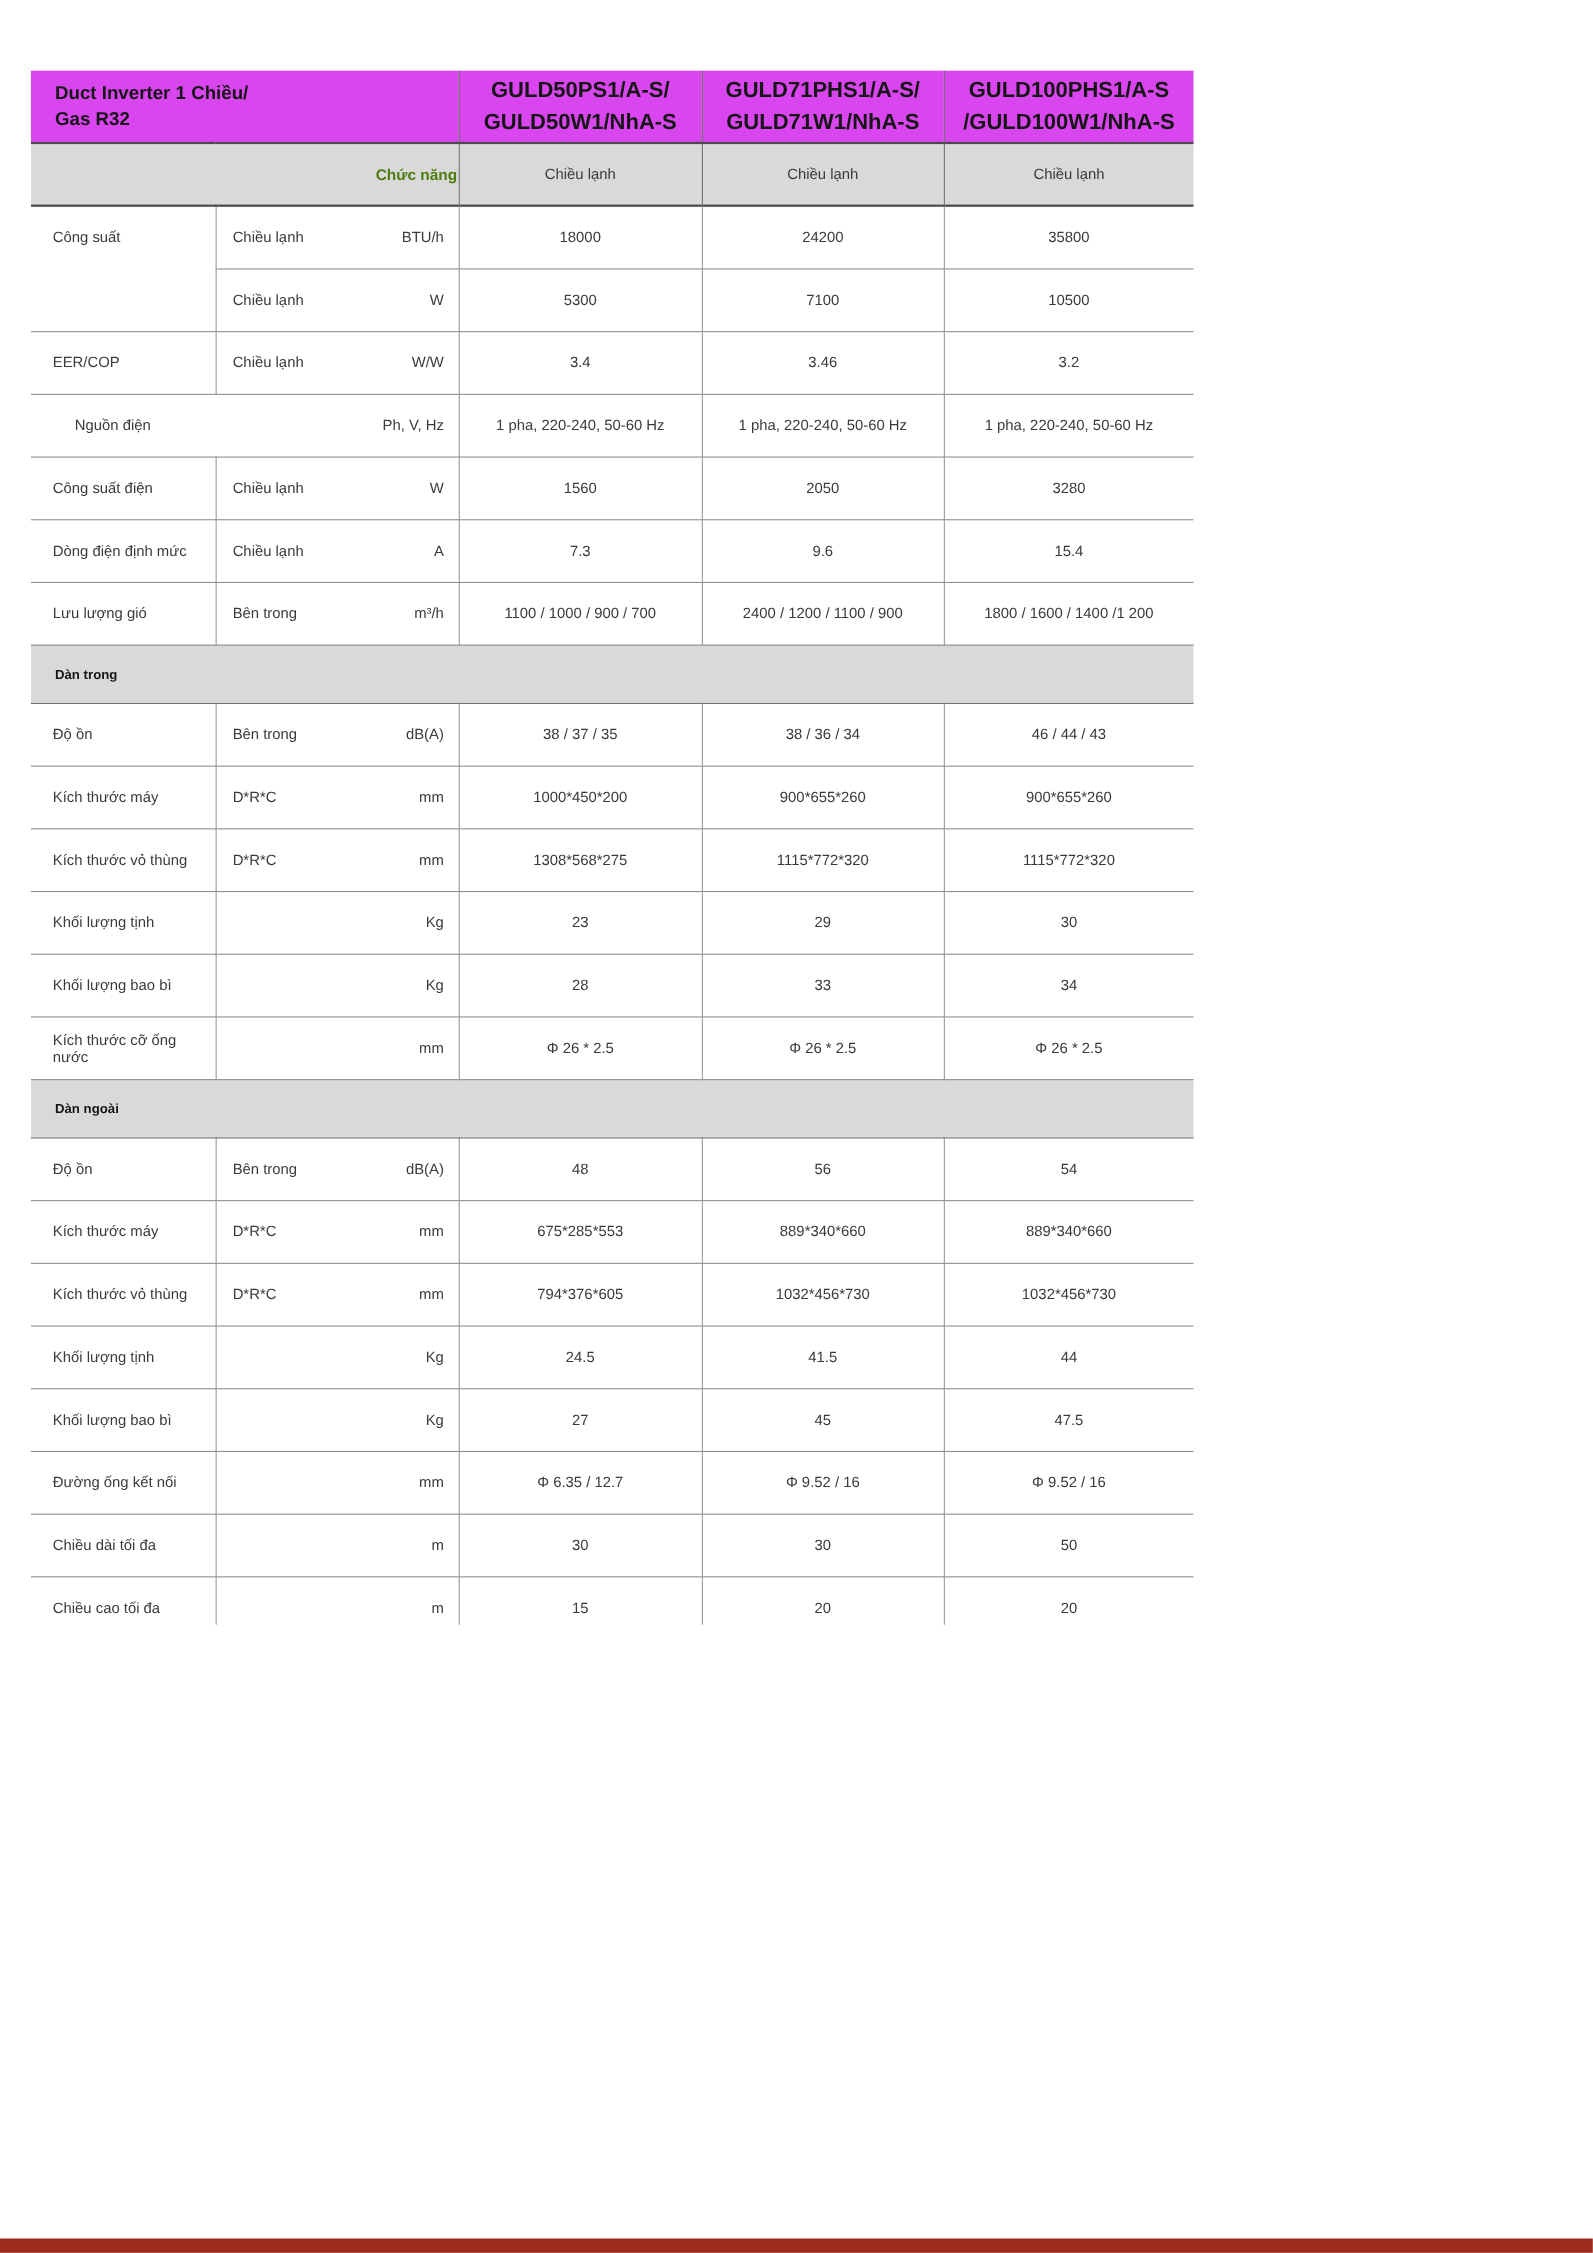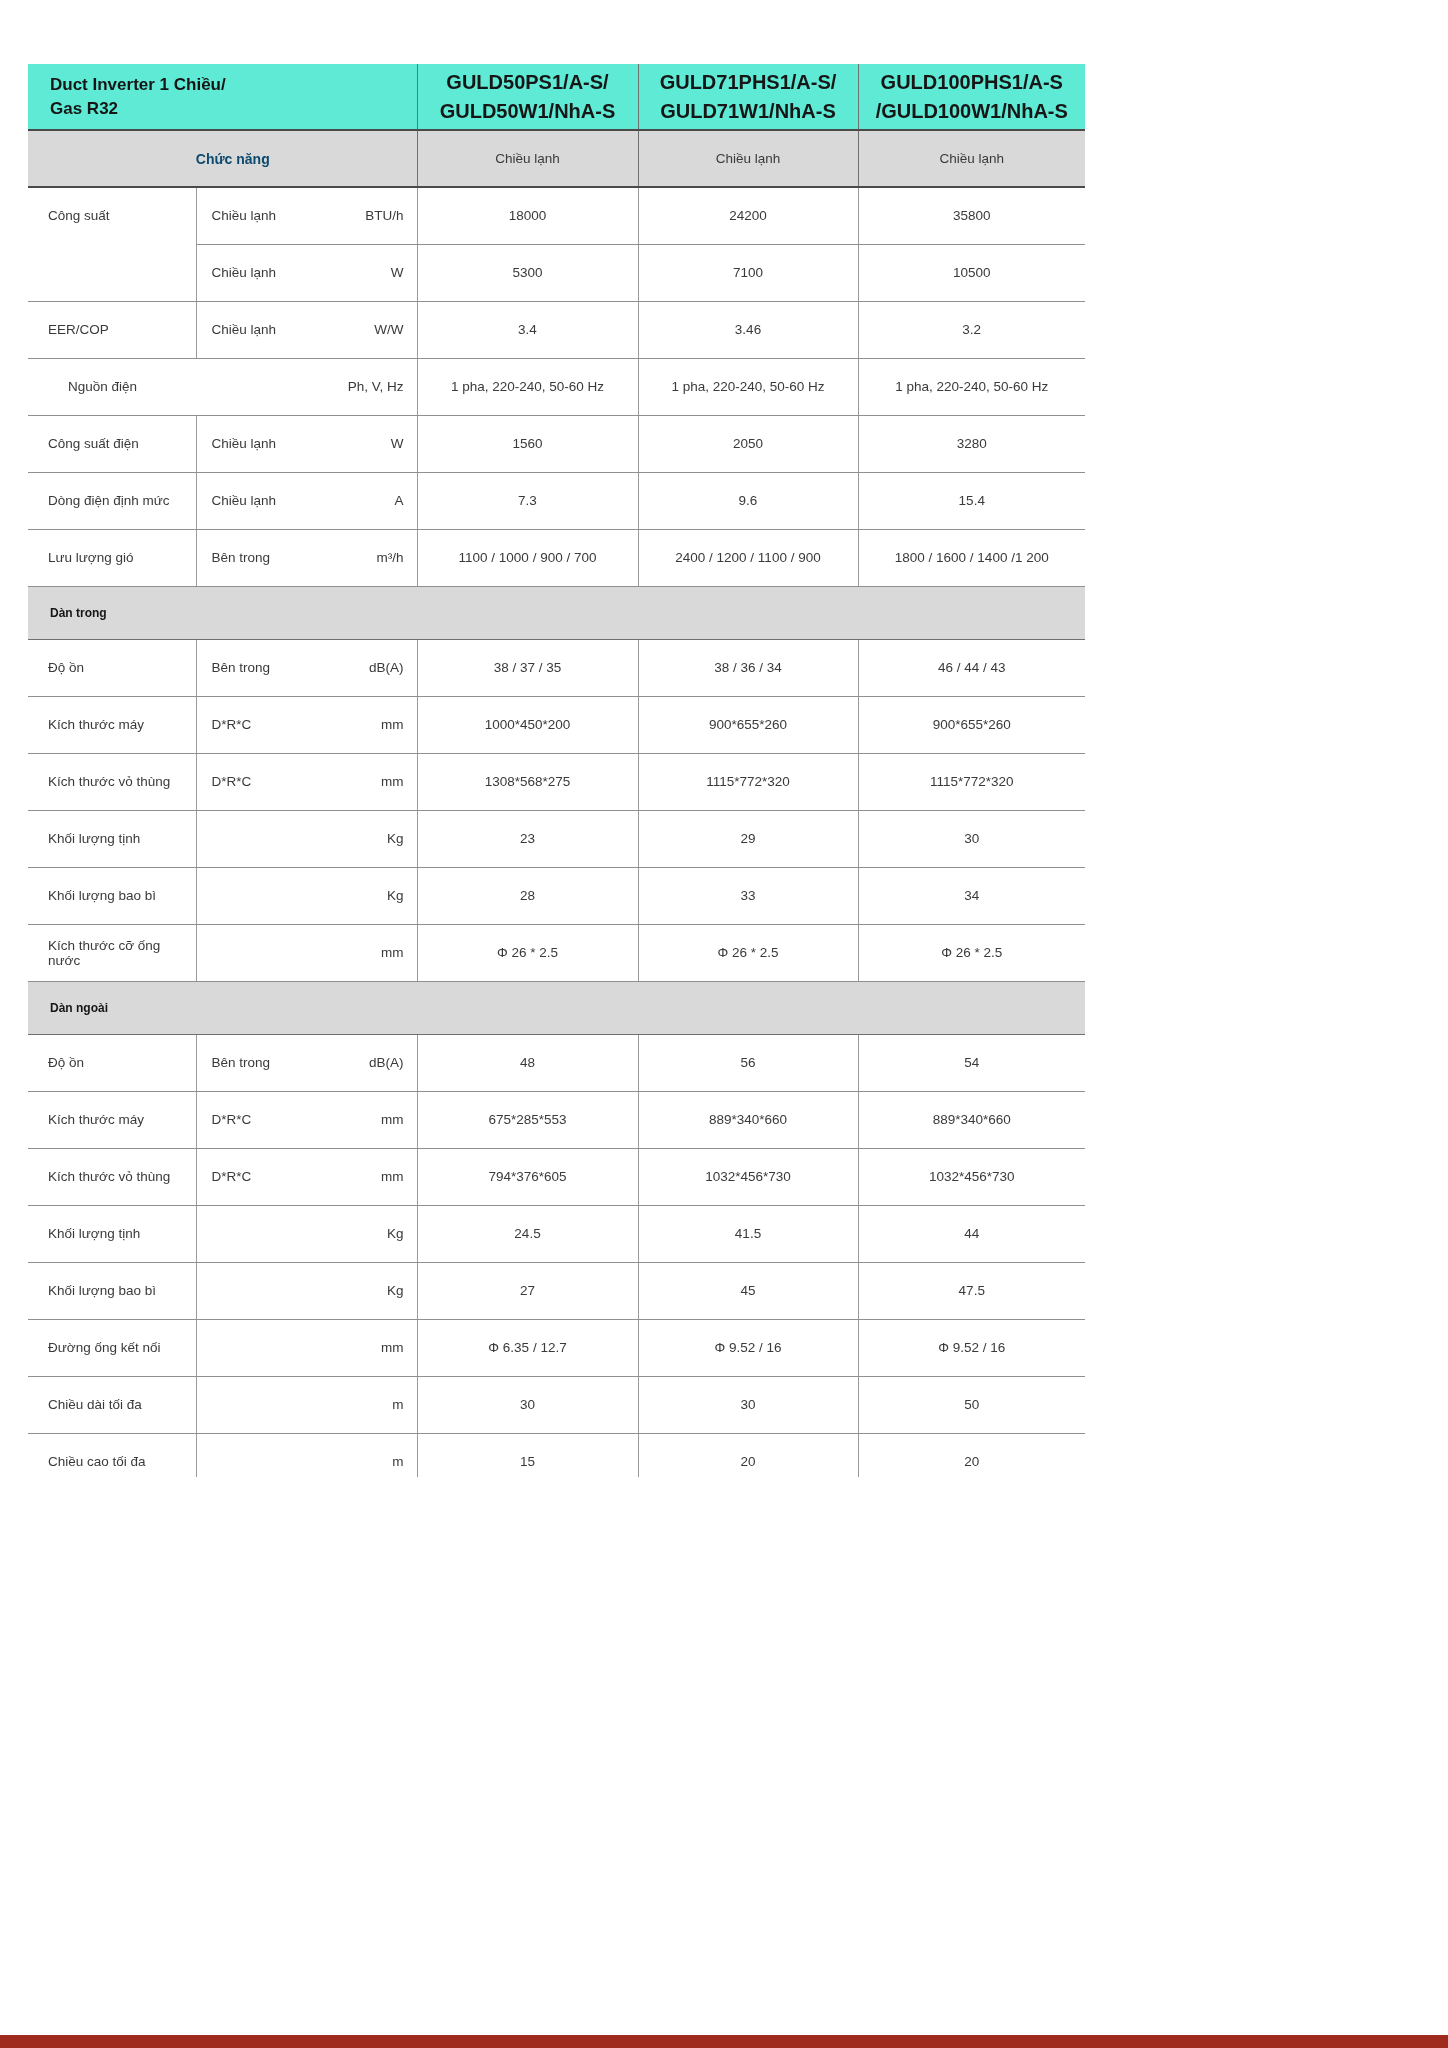--- a/index.html
+++ b/index.html
@@ -11,36 +11,36 @@
   }
   .table-clip {
     position:absolute; left:28px; top:64px; width:1060px; height:1413px;
     overflow:hidden;
   }
   table.spec { border-collapse:collapse; table-layout:fixed; width:1057px; }
 
   
   thead tr.head-row { height:66px; }
   thead tr.head-row th {
-    background:#5eead4; font-weight:bold; color:#161616;
+    background:#d946ef; font-weight:bold; color:#161616;
     vertical-align:middle; border-bottom:2px solid #4a4a4a;
   }
   th.title-cell {
     text-align:left; padding-left:22px; font-size:17px; line-height:1.4;
     border-right:1px solid #6f6f6f;
   }
   th.product-cell { font-size:20px; line-height:1.45; text-align:center; border-right:1px solid #6f6f6f; }
   th.product-cell.last { border-right:none;margin-top:28px; }
 
   tr.function-row { height:57px; }
   tr.function-row th, tr.function-row td {
     background:#D9D9D9; border-bottom:2px solid #4a4a4a; vertical-align:middle;
   }
   tr.function-row th {
-    text-align:center; padding-left:22px; font-size:14px; color:#0c4a6e;
+    text-align:right; padding-left:22px; font-size:14px; color:#4d7c0f;
     border-right:1px solid #6f6f6f;
   }
   tr.function-row td { font-size:13.5px; text-align:center; border-right:1px solid #6f6f6f; color:#3a3a3a; }
   tr.function-row td.last { border-right:none; }
 
   
   tbody tr.spec-row { height:57px; }
   tbody tr.spec-row td {
     font-size:13.5px; background:#ffffff; vertical-align:middle;
     border-bottom:1px solid #8f8f8f;

